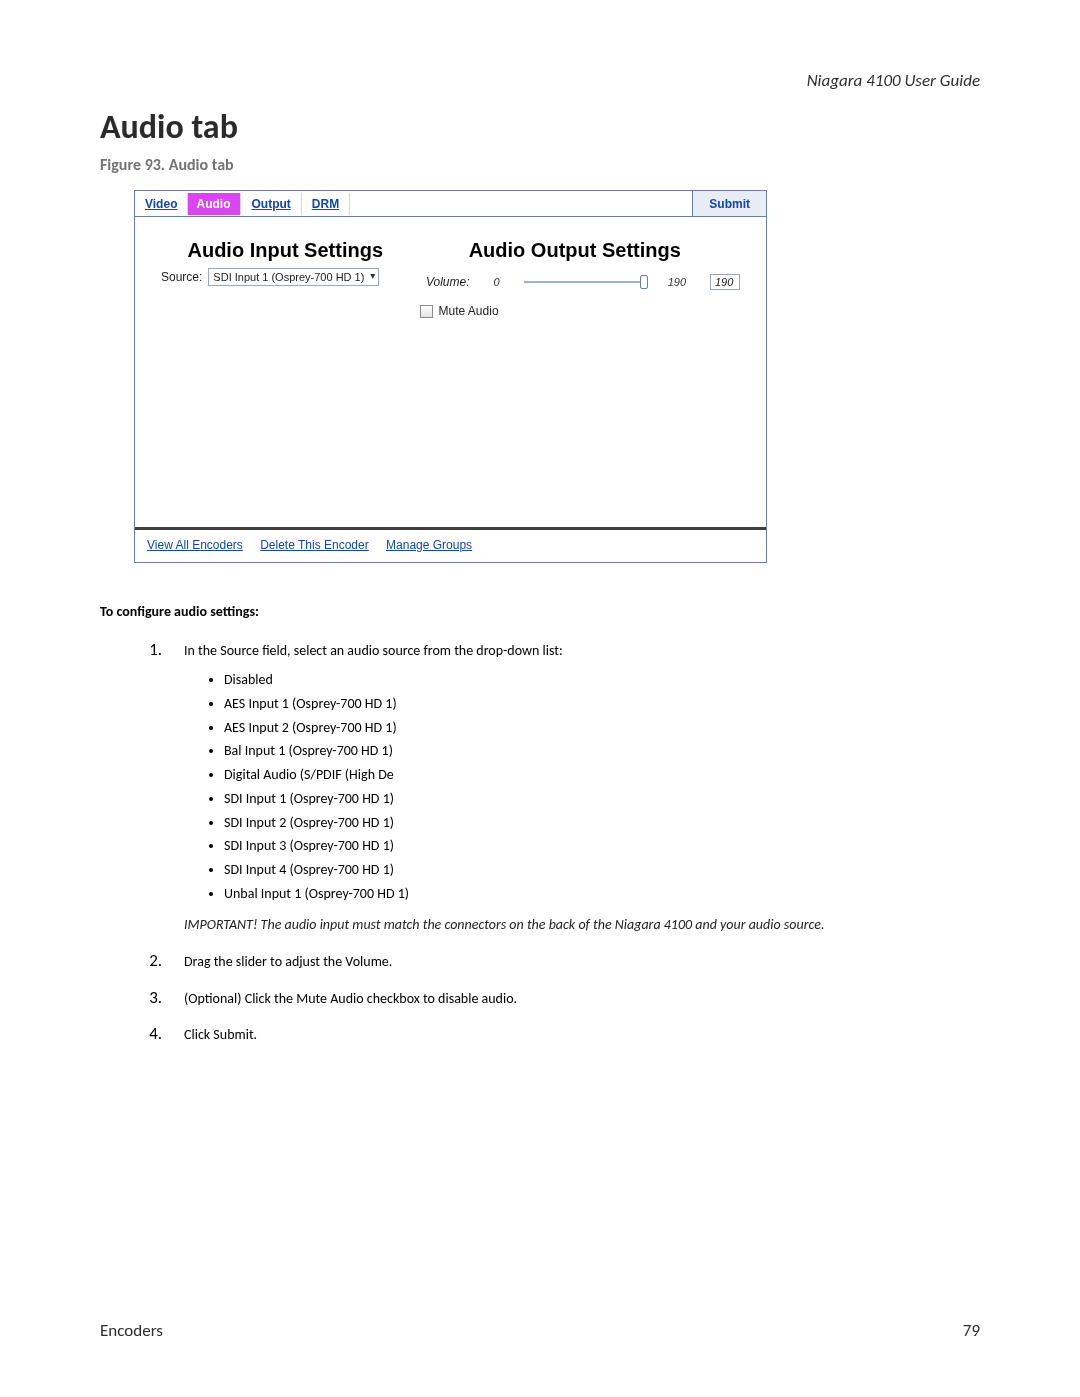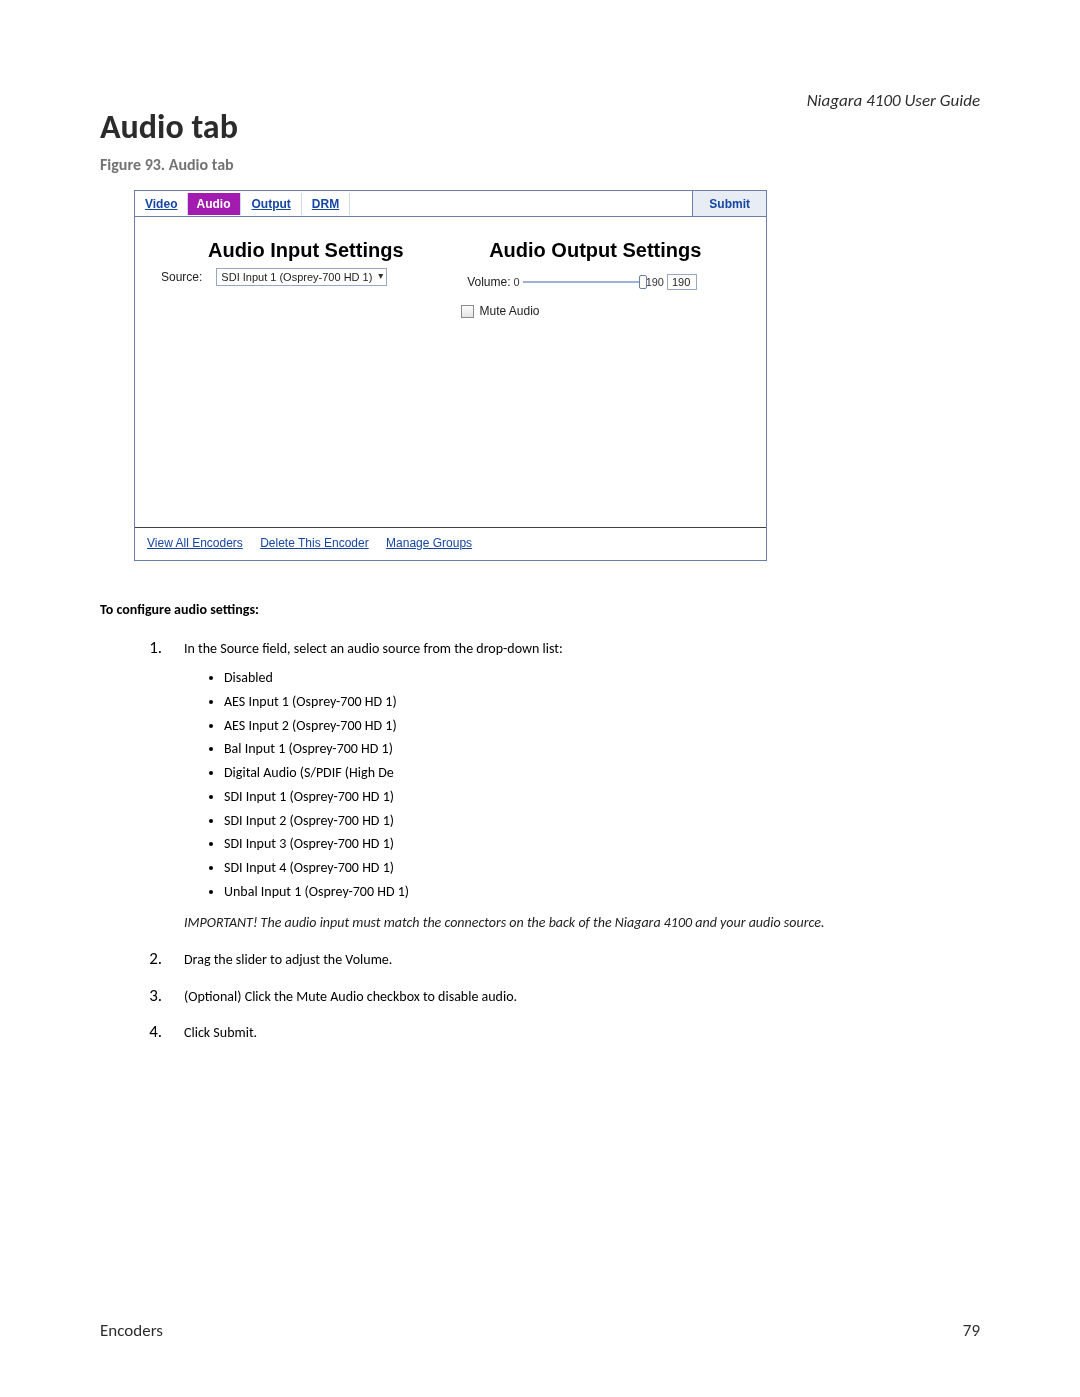--- a/index.html
+++ b/index.html
@@ -7,21 +7,21 @@
     font-family: Calibri, "Segoe UI", Arial, sans-serif;
     background: #fff;
     color: #000;
     width: 1080px;
     min-height: 1397px;
     position: relative;
     padding: 64px 100px 60px 100px;
   }
   .header-right {
     position: absolute;
-    top: 90px;
+    top: 70px;
     right: 100px;
     font-style: italic;
     font-size: 17px;
     color: #2d2d2d;
   }
   h1.page-title {
     font-size: 34px;
     font-weight: 700;
     color: #2b2b2b;
     margin-top: 42px;
@@ -51,21 +51,21 @@
   }
   .tab {
     padding: 4px 10px;
     color: #1646a3;
     text-decoration: underline;
     cursor: pointer;
     border-right: 1px solid #cfd6e6;
     font-weight: 700;
   }
   .tab.active {
-    background: #a21caf;
+    background: #d946ef;
     color: #fff;
     text-decoration: none;
     padding-left: 8px;
   }
   .submit-btn {
     margin-left: auto;
     height: 100%;
     border-left: 1px solid #6b7ea6;
     background: #e8ecf5;
     color: #1646a3;
@@ -87,39 +87,39 @@
   }
   .col { flex: 1; }
   .col h3 {
     font-family: Verdana, Arial, sans-serif;
     font-size: 20px;
     font-weight: 700;
     margin-bottom: 6px;
     color: #000;
     text-align: center;
   }
-  .srcrow { display: flex; align-items: center; gap: 14px; }
+  .srcrow { display: flex; align-items: center; gap: 6px; }
   .srcrow label { font-size: 12px; }
   .dropdown {
     border: 1px solid #9aa7c2;
     background: #fff;
     font-size: 11px;
     padding: 2px 14px 2px 4px;
     font-family: Verdana, Arial, sans-serif;
     position: relative;
   }
   .dropdown::after {
     content: "▾";
     position: absolute;
     right: 3px;
     top: 1px;
     font-size: 10px;
     color: #333;
   }
-  .volrow { display: flex; align-items: center; gap: 3px; margin-top: 12px; }
+  .volrow { display: flex; align-items: center; gap: 24px; margin-top: 12px; font-style: italic; }
   .vlabel { width: 60px; text-align: right; }
   .vmin, .vmax { font-size: 11px; color: #333; }
   .slider {
     position: relative;
     width: 120px;
     height: 14px;
   }
   .slider-track {
     position: absolute;
     top: 6px; left: 0; right: 0;
@@ -141,21 +141,21 @@
     text-align: left;
     background: #fff;
   }
   .muterow { display: flex; align-items: center; gap: 6px; margin-top: 14px; margin-left: 10px; }
   .chk {
     width: 13px; height: 13px;
     border: 1px solid #8a8a8a;
     background: linear-gradient(#fdfdfd,#e4e4e4);
   }
   .panel-footer {
-    border-top: 1px solid #404040;
+    border-top: 3px solid #404040;
     padding: 8px 12px 10px 12px;
     font-family: Verdana, Arial, sans-serif;
     font-size: 12px;
   }
   .panel-footer a {
     color: #1646a3;
     text-decoration: underline;
     margin-right: 14px;
     cursor: pointer;
   }

